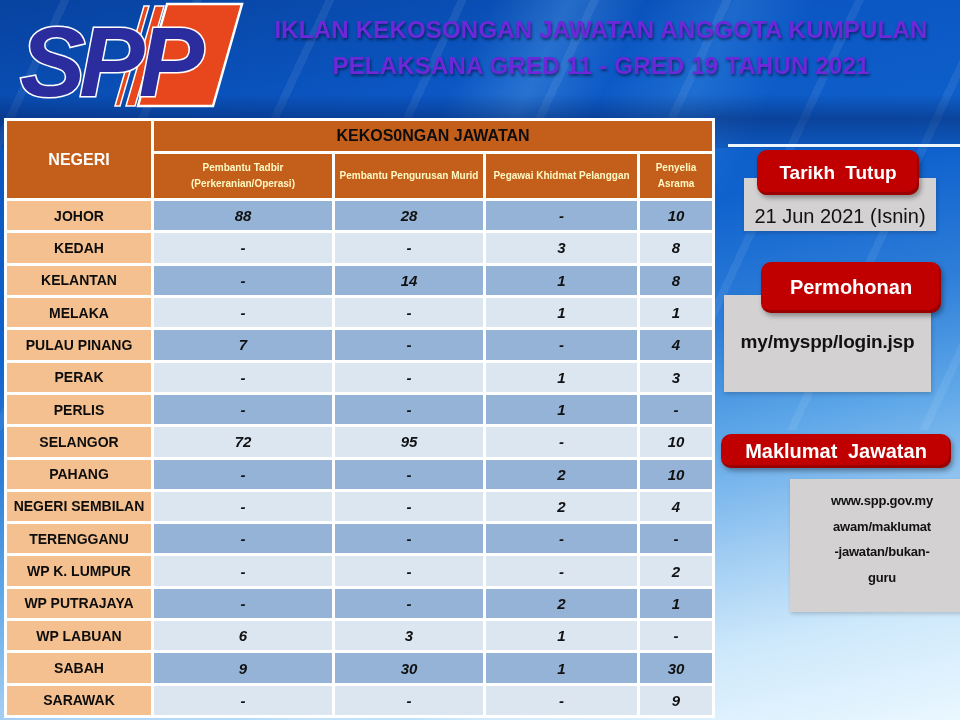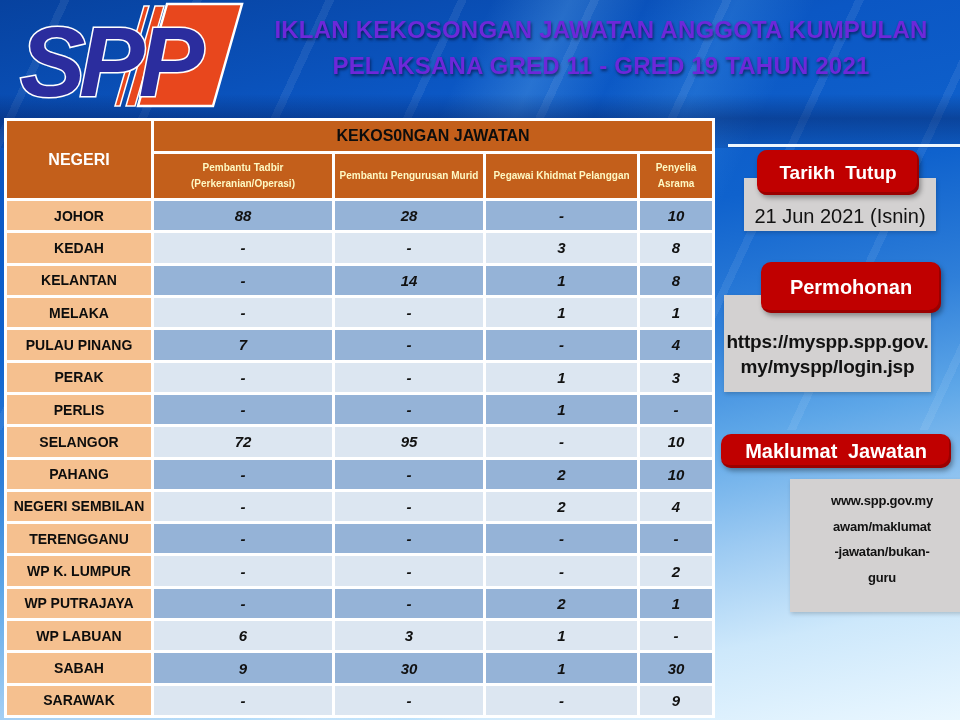--- a/index.html
+++ b/index.html
@@ -216,21 +216,20 @@
   <span>Tarikh Tutup</span>
 </div>
 <div class="graybox box-tarikh">
   <div class="date">21 Jun 2021 (Isnin)</div>
 </div>
 
 <div class="badge badge-perm">
   <span>Permohonan</span>
 </div>
 <div class="graybox box-perm">
-    <div>https://myspp.spp.gov.</div>
     <div>my/myspp/login.jsp</div>
   </div>
 
 <div class="badge badge-mak">
   <span>Maklumat Jawatan</span>
 </div>
 <div class="graybox box-mak">
     <div>www.spp.gov.my</div>
     <div>awam/maklumat</div>
     <div>-jawatan/bukan-</div>

